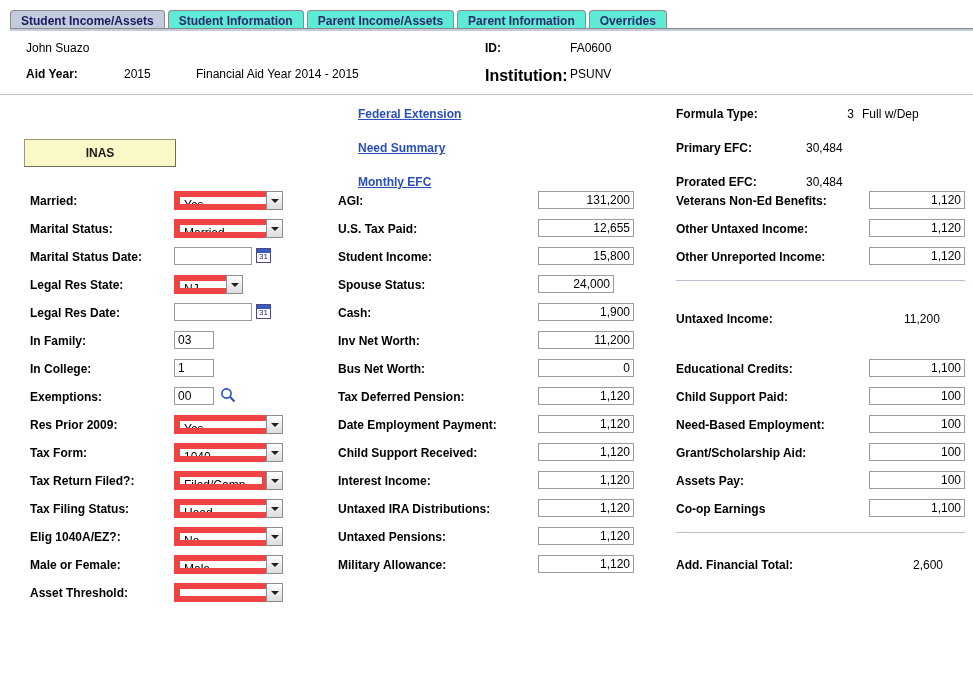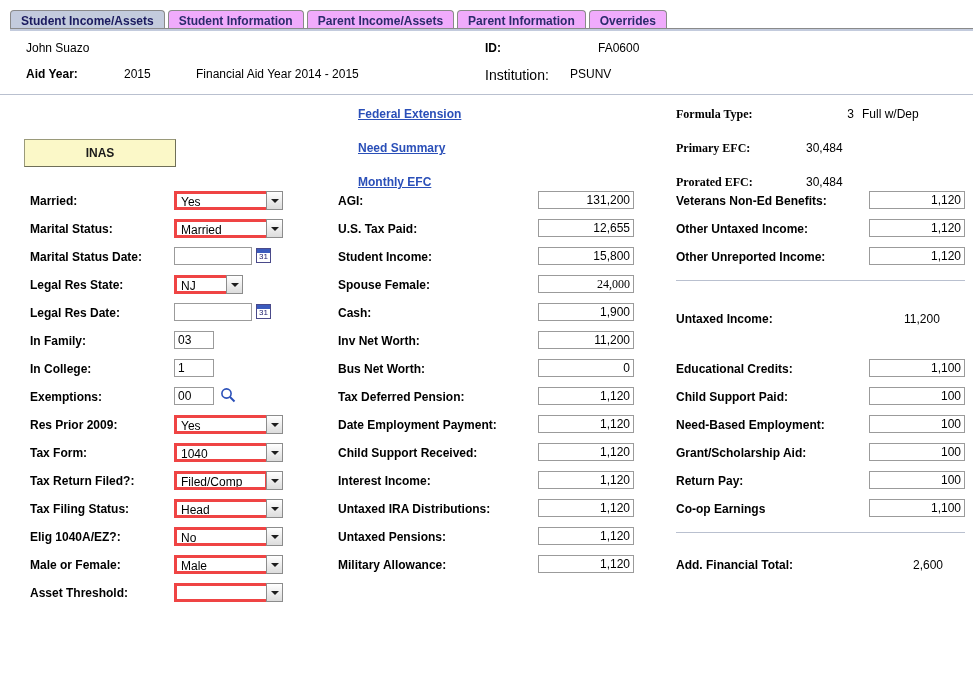--- a/index.html
+++ b/index.html
@@ -26,21 +26,21 @@
     align-items: flex-end;
   }
   .tab {
     height: 20px;
     line-height: 20px;
     padding: 0 10px;
     margin-right: 3px;
     border: 1px solid #8a8a8a;
     border-bottom: none;
     border-radius: 4px 4px 0 0;
-    background: #f0abfc;
+    background: #5eead4;
     color: #2b2b6b;
     font-size: 12px;
     font-weight: bold;
     white-space: nowrap;
     cursor: pointer;
   }
   .tab.active {
     background: #c3cbdd;
     color: #1a1a5e;
   }
@@ -58,22 +58,22 @@
   .header {
     position: relative;
     height: 58px;
     margin: 6px 0 0 0;
   }
   .hdr-name    { position: absolute; left: 26px;  top: 4px;  font-size: 12px; }
   .hdr-aidlbl  { position: absolute; left: 26px;  top: 30px; font-size: 12px; font-weight: bold; }
   .hdr-aidval  { position: absolute; left: 124px; top: 30px; font-size: 12px; }
   .hdr-aidtxt  { position: absolute; left: 196px; top: 30px; font-size: 12px; text-align: right; }
   .hdr-idlbl   { position: absolute; left: 485px; top: 4px;  font-size: 12px; font-weight: bold; }
-  .hdr-idval   { position: absolute; left: 598px; top: 4px;  font-size: 12px; }
-  .hdr-instlbl { position: absolute; left: 485px; top: 30px; font-size: 14px; font-weight: normal; }
+  .hdr-idval   { position: absolute; left: 570px; top: 4px;  font-size: 12px; }
+  .hdr-instlbl { position: absolute; left: 485px; top: 30px; font-size: 16px; font-weight: bold; }
   .hdr-instval { position: absolute; left: 570px; top: 30px; font-size: 12px; }
 
   .sep {
     position: absolute;
     left: 0; right: 0;
     height: 1px;
     background: #b9c0cf;
   }
 
   
@@ -101,21 +101,21 @@
     color: #2a4fb8;
     text-decoration: underline;
     font-size: 12px;
     font-weight: bold;
     cursor: pointer;
   }
   #lnk-ext  { left: 358px; top: 12px; }
   #lnk-need { left: 358px; top: 46px; }
   #lnk-mefc { left: 358px; top: 80px; }
 
-  .rlbl { position: absolute; font-size: 12px; font-weight: bold; font-family: Liberation Serif, serif; }
+  .rlbl { position: absolute; font-size: 12px; font-weight: bold; }
   .rval { position: absolute; font-size: 12px; }
   #ft-lbl  { left: 676px; top: 12px; }
   #ft-num  { left: 840px; top: 12px; width: 14px; text-align: right; }
   #ft-txt  { left: 862px; top: 12px; }
   #pe-lbl  { left: 676px; top: 46px; }
   #pe-val  { left: 806px; top: 46px; }
   #pr-lbl  { left: 676px; top: 80px; }
   #pr-val  { left: 806px; top: 80px; }
 
   
@@ -145,21 +145,21 @@
     padding: 0 3px;
     box-sizing: border-box;
     line-height: 16px;
   }
   .inp.num { text-align: right; }
 
   
   .sel {
     position: absolute;
     height: 19px;
-    border: 3px solid #ef4444;
+    border: 6px solid #ef4444;
     background: #ffffff;
     box-sizing: border-box;
     font-size: 12px;
     line-height: 17px;
     padding-left: 4px;
     white-space: nowrap;
     overflow: hidden;
     cursor: pointer;
   }
   .selbtn {
@@ -327,22 +327,22 @@
 
   <div class="flabel" style="left:338px; top:4px;">AGI:</div>
   <input class="inp num" style="left: 538px; top: 1px; width: 96px;" value="131,200">
 
   <div class="flabel" style="left:338px; top:32px;">U.S. Tax Paid:</div>
   <input class="inp num" style="left: 538px; top: 29px; width: 96px;" value="12,655">
 
   <div class="flabel" style="left:338px; top:60px;">Student Income:</div>
   <input class="inp num" style="left: 538px; top: 57px; width: 96px;" value="15,800">
 
-  <div class="flabel" style="left:338px; top:88px;">Spouse Female:</div>
-  <input class="inp num" style="left: 538px; top: 85px; width: 96px; font-family: Liberation Serif, serif;" value="24,000">
+  <div class="flabel" style="left:338px; top:88px;">Spouse Status:</div>
+  <input class="inp num" style="left: 538px; top: 85px; width: 76px;" value="24,000">
 
   <div class="flabel" style="left:338px; top:116px;">Cash:</div>
   <input class="inp num" style="left: 538px; top: 113px; width: 96px;" value="1,900">
 
   <div class="flabel" style="left:338px; top:144px;">Inv Net Worth:</div>
   <input class="inp num" style="left: 538px; top: 141px; width: 96px;" value="11,200">
 
   <div class="flabel" style="left:338px; top:172px;">Bus Net Worth:</div>
   <input class="inp num" style="left: 538px; top: 169px; width: 96px;" value="0">
 
@@ -386,21 +386,21 @@
 
   <div class="flabel" style="left:676px; top:200px;">Child Support Paid:</div>
   <input class="inp num" style="left: 869px; top: 197px; width: 96px;" value="100">
 
   <div class="flabel" style="left:676px; top:228px;">Need-Based Employment:</div>
   <input class="inp num" style="left: 869px; top: 225px; width: 96px;" value="100">
 
   <div class="flabel" style="left:676px; top:256px;">Grant/Scholarship Aid:</div>
   <input class="inp num" style="left: 869px; top: 253px; width: 96px;" value="100">
 
-  <div class="flabel" style="left:676px; top:284px;">Return Pay:</div>
+  <div class="flabel" style="left:676px; top:284px;">Assets Pay:</div>
   <input class="inp num" style="left: 869px; top: 281px; width: 96px;" value="100">
 
   <div class="flabel" style="left:676px; top:312px;">Co-op Earnings</div>
   <input class="inp num" style="left: 869px; top: 309px; width: 96px;" value="1,100">
 
   <div class="hline" style="left:676px; top:342px; width:289px;"></div>
 
   <div class="flabel" style="left:676px; top:368px;">Add. Financial Total:</div>
   <div class="ftext" style="left:913px; top:368px;">2,600</div>
 </div>

